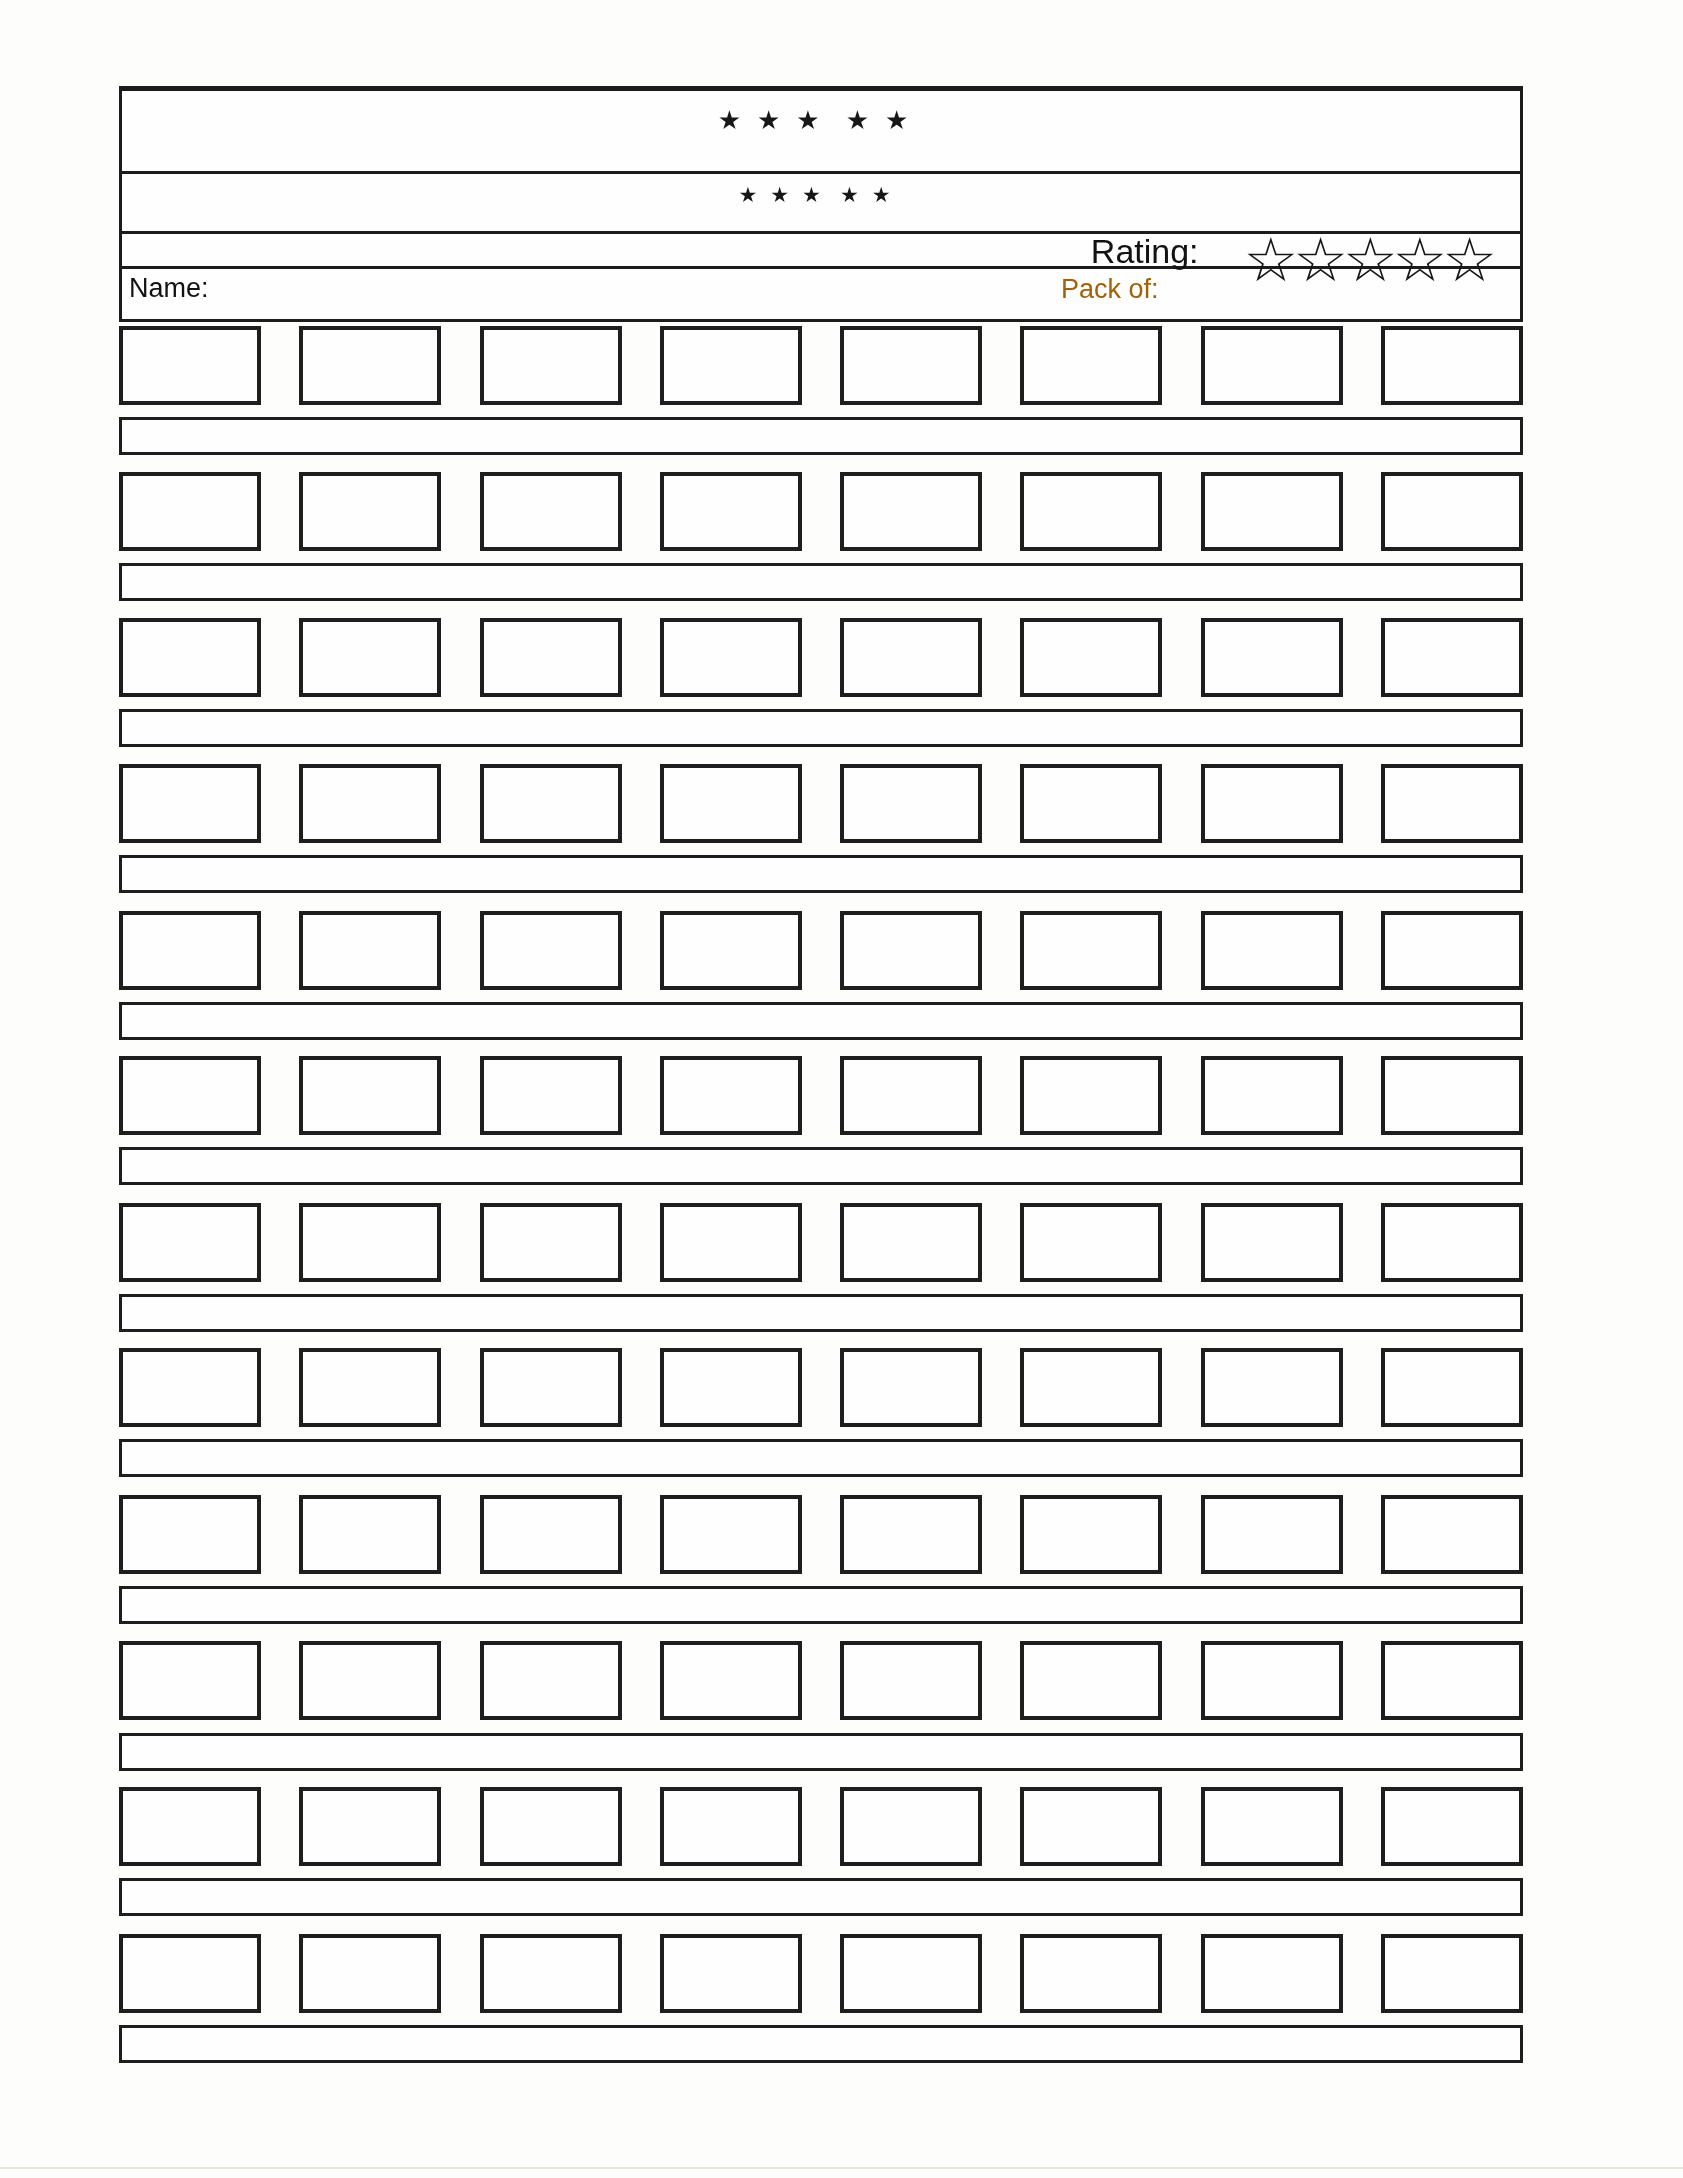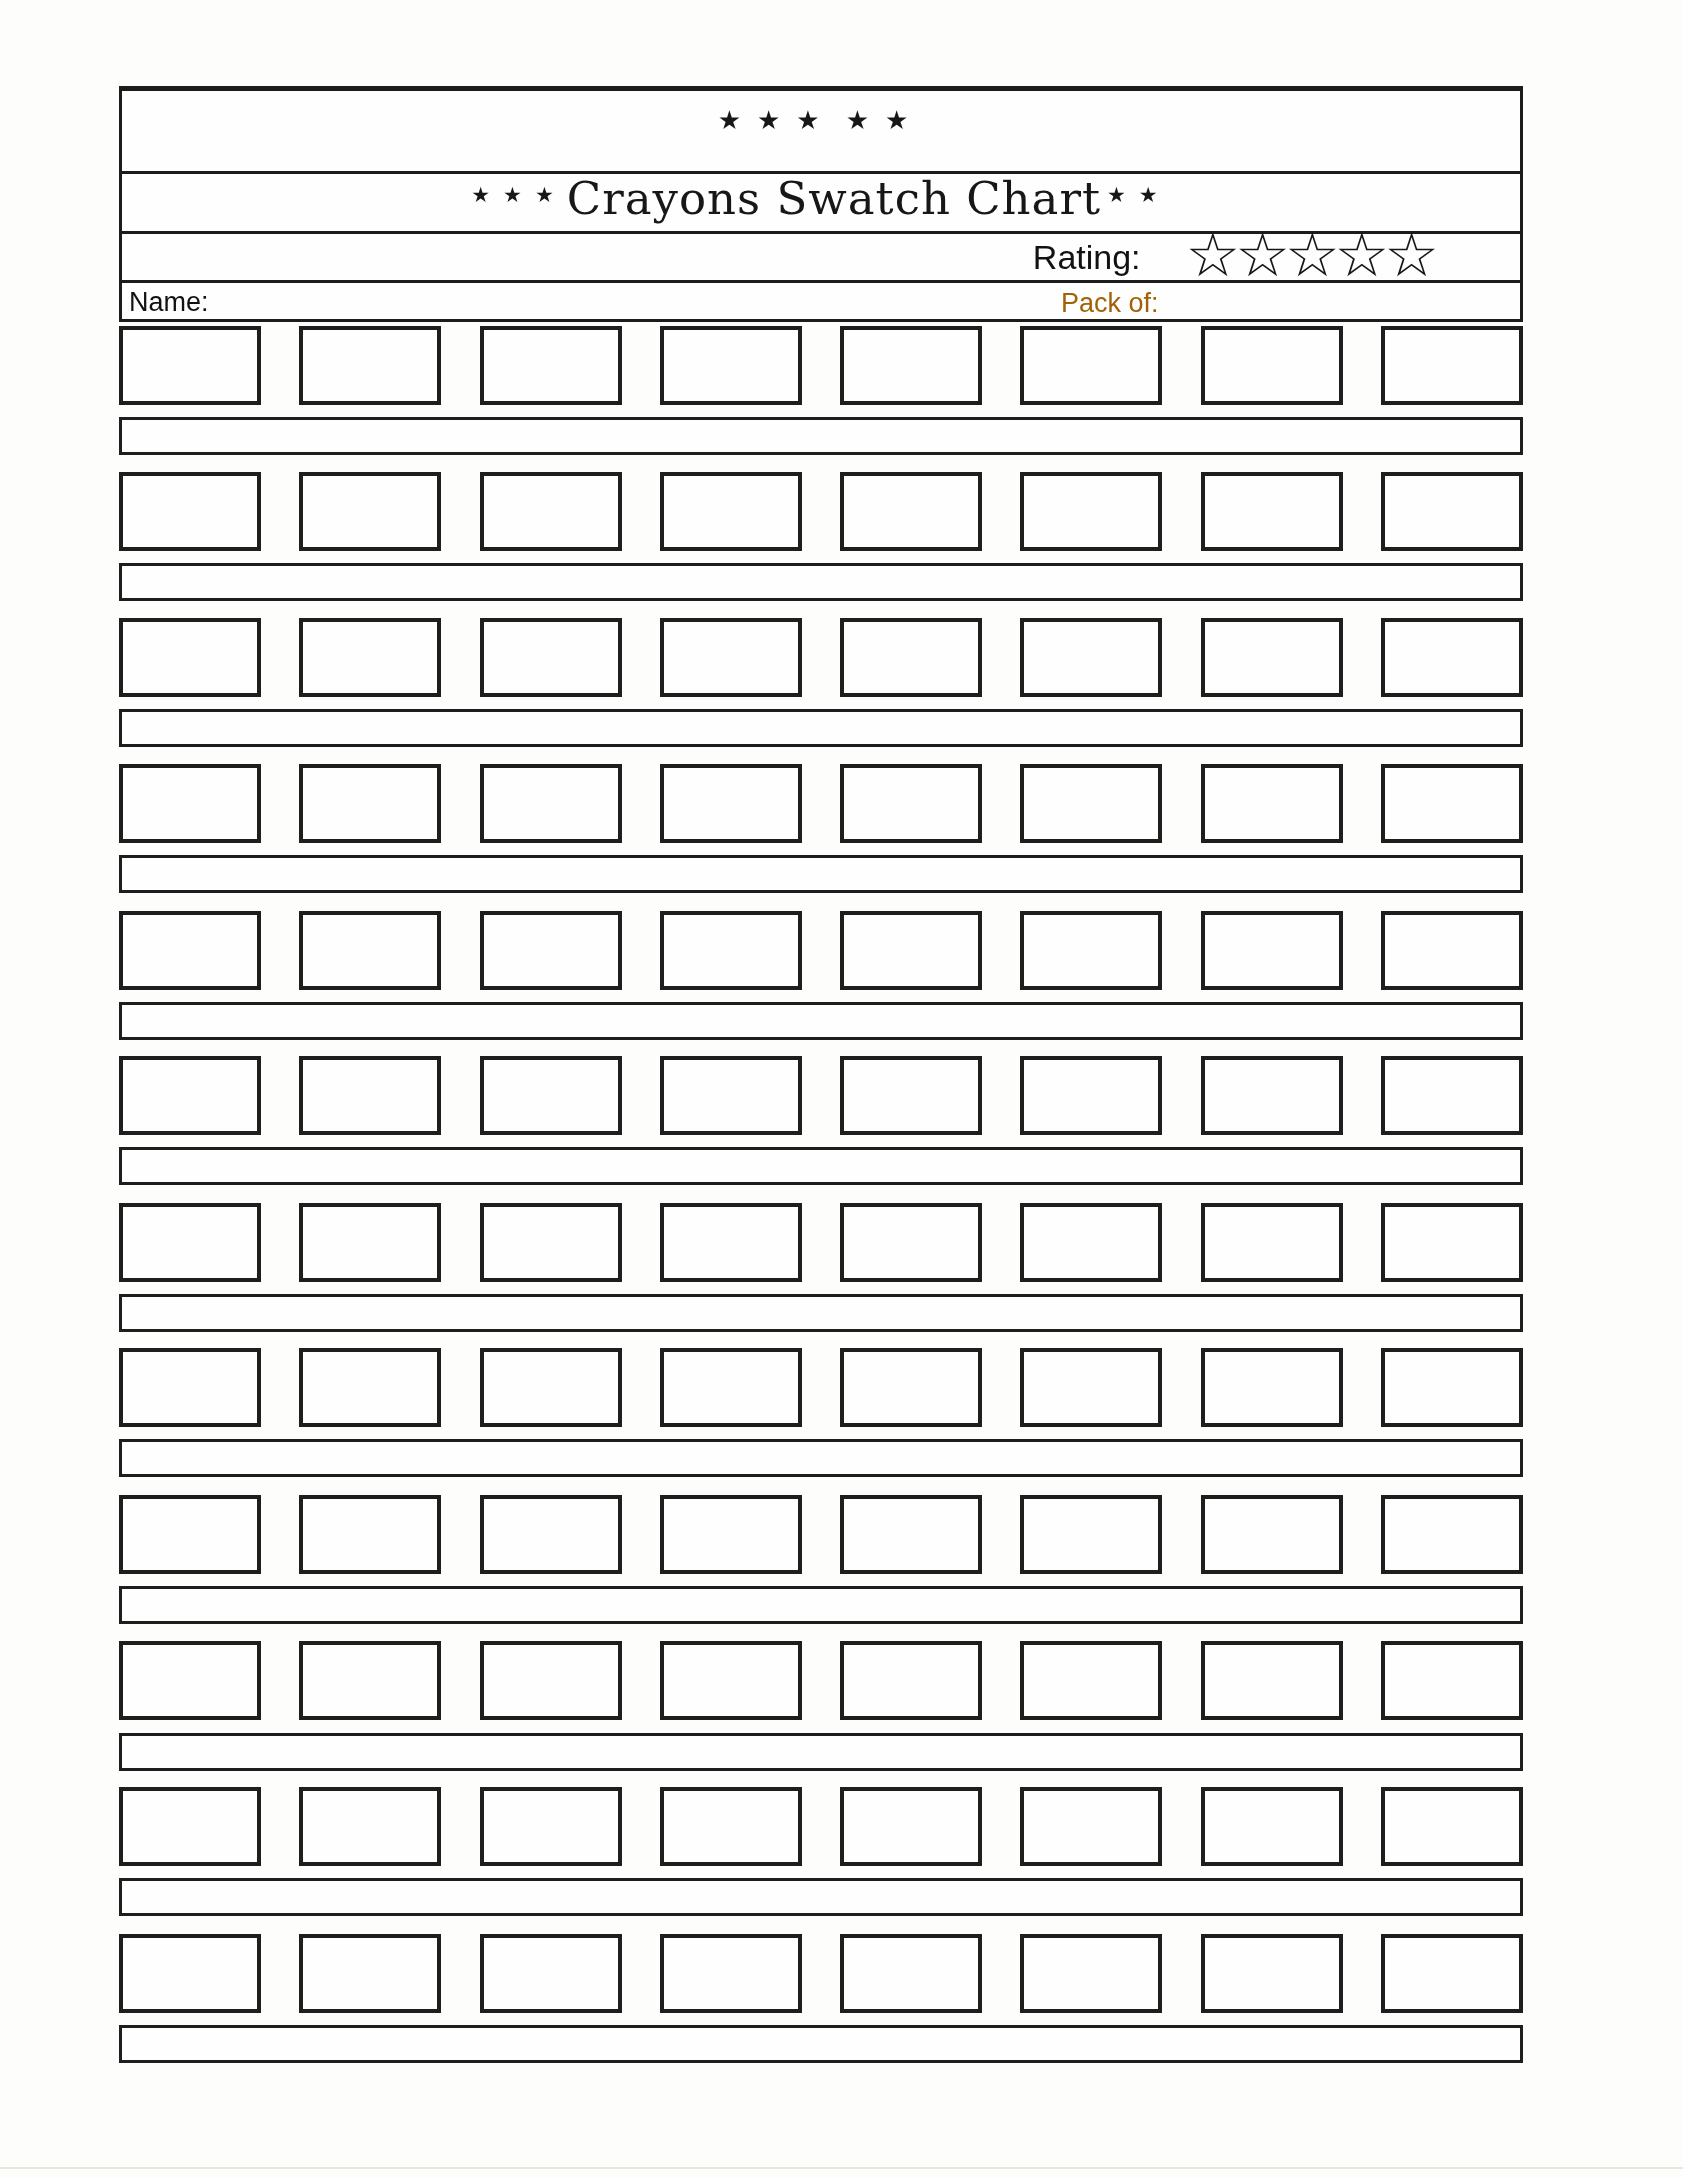--- a/index.html
+++ b/index.html
@@ -17,22 +17,22 @@
   
   .header-box{
     position:absolute;left:119px;top:86px;width:1404px;height:236px;
     box-sizing:border-box;
     border:3px solid #1c1c1c;border-top-width:5px;
     background:#fefefe;
   }
   .hrow{box-sizing:border-box;border-bottom:3px solid #1c1c1c;position:relative;}
   .title-row{height:83px;display:flex;justify-content:center;align-items:flex-start;}
   .subtitle-row{height:60px;display:flex;justify-content:center;align-items:flex-start;}
-  .rating-row{height:49px;display:flex;justify-content:flex-end;align-items:center;
-              padding-right:86px;}
+  .rating-row{height:35px;display:flex;justify-content:flex-end;align-items:flex-start;
+              padding-right:28px;}
   .name-row{height:44px;border-bottom:none;}
   .fancy{font-family:"DejaVu Serif", serif;color:#171717;}
   .title-text{font-size:63px;line-height:1.2;margin-top:-4px;letter-spacing:1px;}
   .subtitle-text{font-size:45px;line-height:1.15;margin-top:-1px;letter-spacing:1px;}
   .stars-title{font-size:26px;letter-spacing:16px;margin-top:16px;line-height:1;}
   .stars-title.left{margin-right:2px;}
   .stars-title.right{margin-left:8px;}
   .stars-sub{font-size:21px;letter-spacing:13px;margin-top:11px;line-height:1;}
   .stars-sub.left{margin-right:0px;}
   .stars-sub.right{margin-left:6px;}
@@ -67,21 +67,20 @@
 
   <div class="header-box">
 
     <div class="hrow title-row">
       <span class="fancy stars-title left">★★★</span>
       <span class="fancy stars-title right">★★</span>
     </div>
 
     <div class="hrow subtitle-row">
       <span class="fancy stars-sub left">★★★</span>
-      <span class="fancy subtitle-text">Crayons Swatch Chart</span>
       <span class="fancy stars-sub right">★★</span>
     </div>
 
     <div class="hrow rating-row">
       <span class="rating-label">Rating:</span>
       <span class="rating-stars">☆☆☆☆☆</span>
     </div>
 
     <div class="hrow name-row">
       <span class="name-label">Name:</span>

